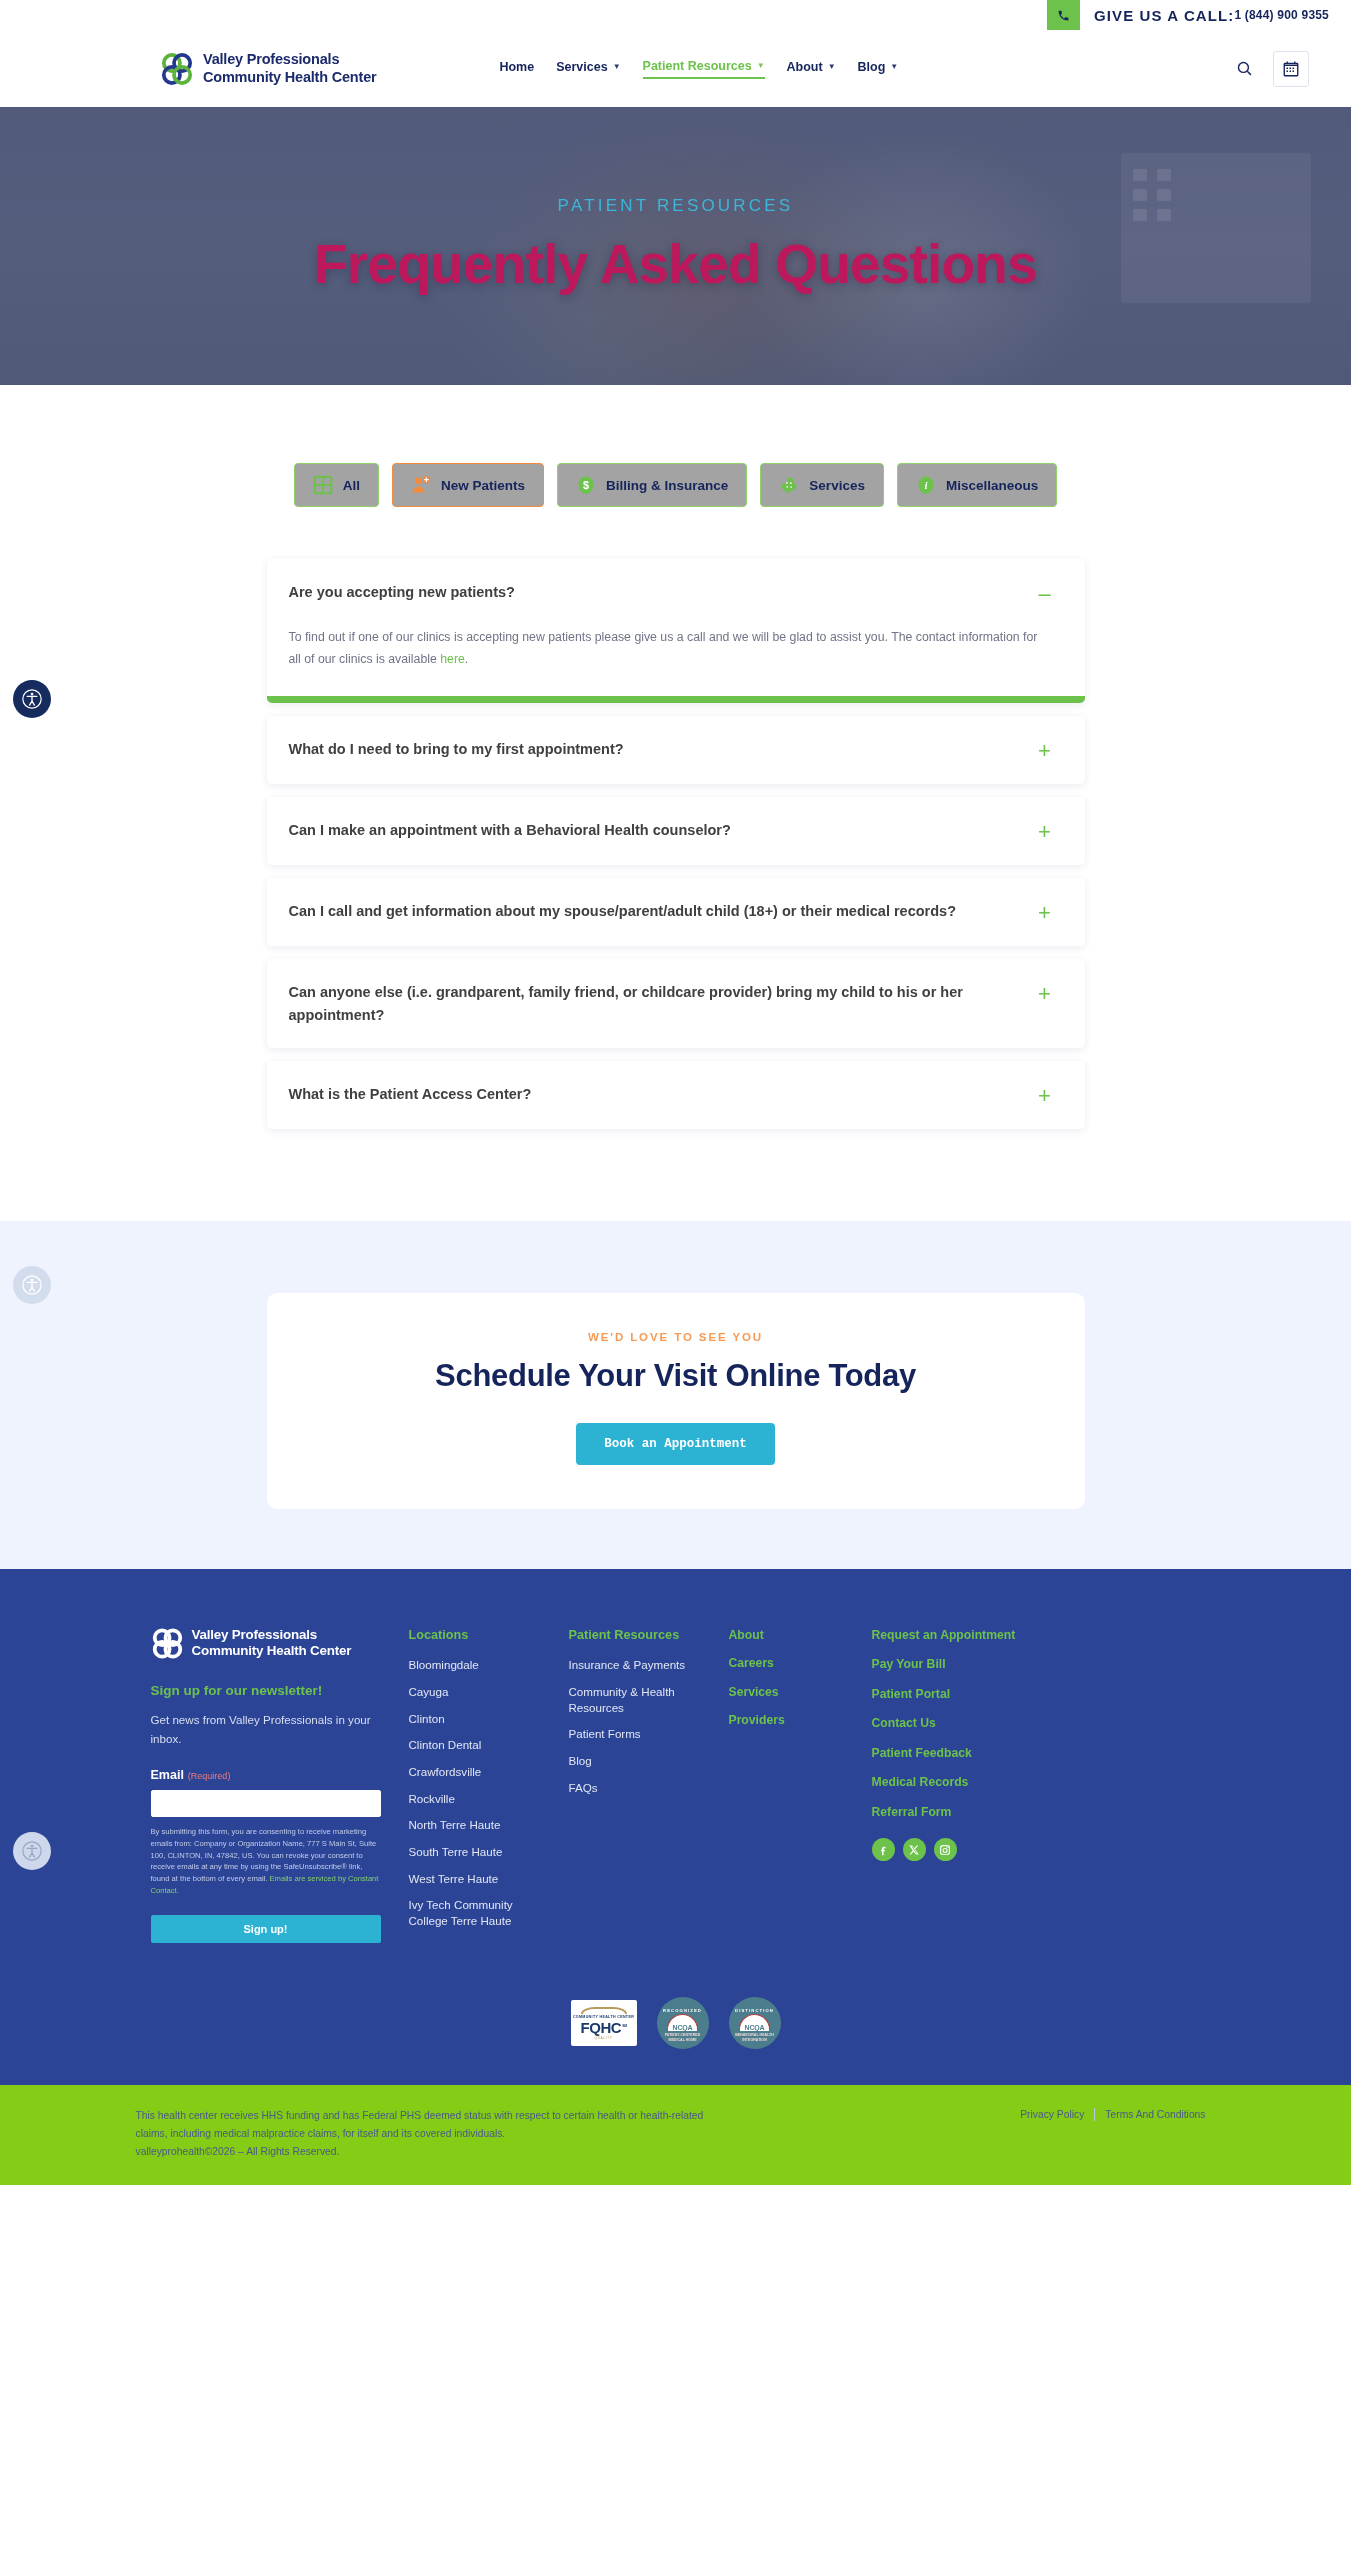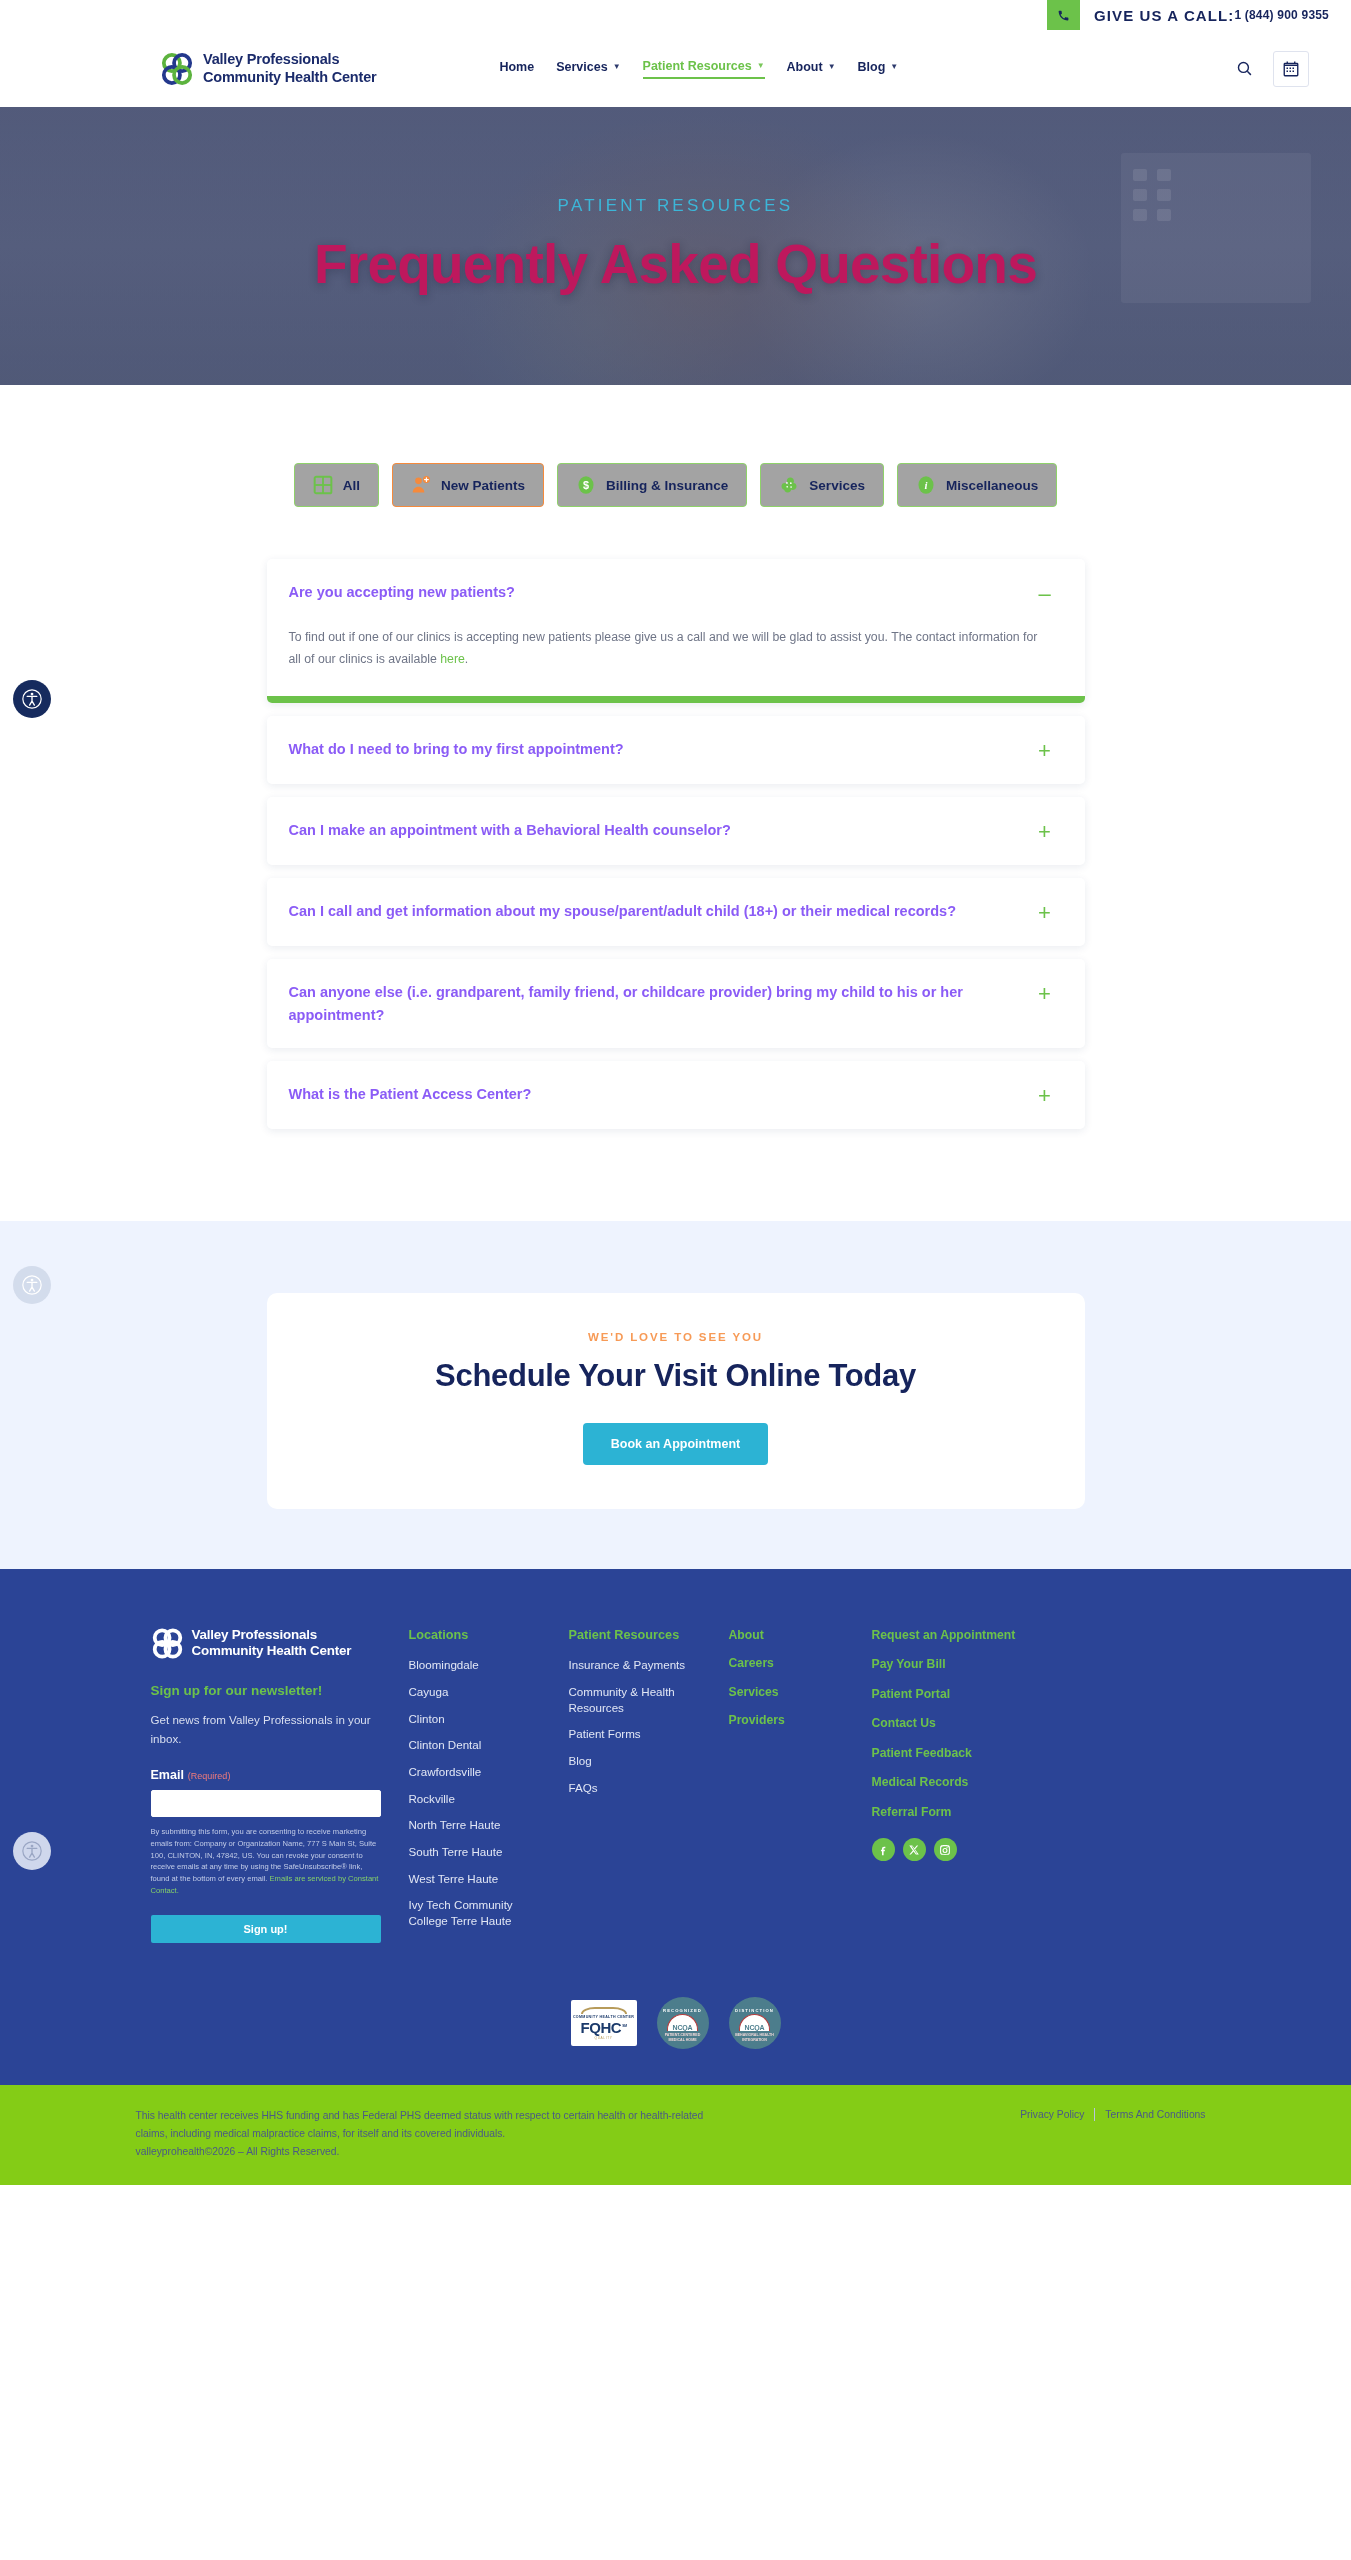--- a/index.html
+++ b/index.html
@@ -189,21 +189,21 @@
     display: flex;
     align-items: flex-start;
     padding: 22px 32px 22px 22px;
     cursor: pointer;
     gap: 16px;
   }
   .faq-q {
     flex: 1;
     font-size: 14.5px;
     font-weight: 700;
-    color: #8b5cf6;
+    color: #404040;
     line-height: 1.55;
     padding-right: 30px;
   }
   .faq-sign {
     color: #6cc24a;
     font-size: 22px;
     line-height: 1;
     font-weight: 400;
     width: 16px;
     text-align: center;
@@ -252,21 +252,21 @@
   .cta-btn {
     display: inline-block;
     background: #2cb3d4;
     color: #ffffff;
     font-size: 12.5px;
     font-weight: 700;
     padding: 14px 28px;
     border-radius: 4px;
     border: none;
     cursor: pointer;
-    font-family: Liberation Sans, sans-serif;
+    font-family: Liberation Mono, monospace;
   }
 
   
   .footer { background: #2b4496; padding: 58px 0 0; }
   .footer-inner {
     width: 1050px;
     margin: 0 auto;
     display: flex;
     gap: 0;
     align-items: flex-start;

